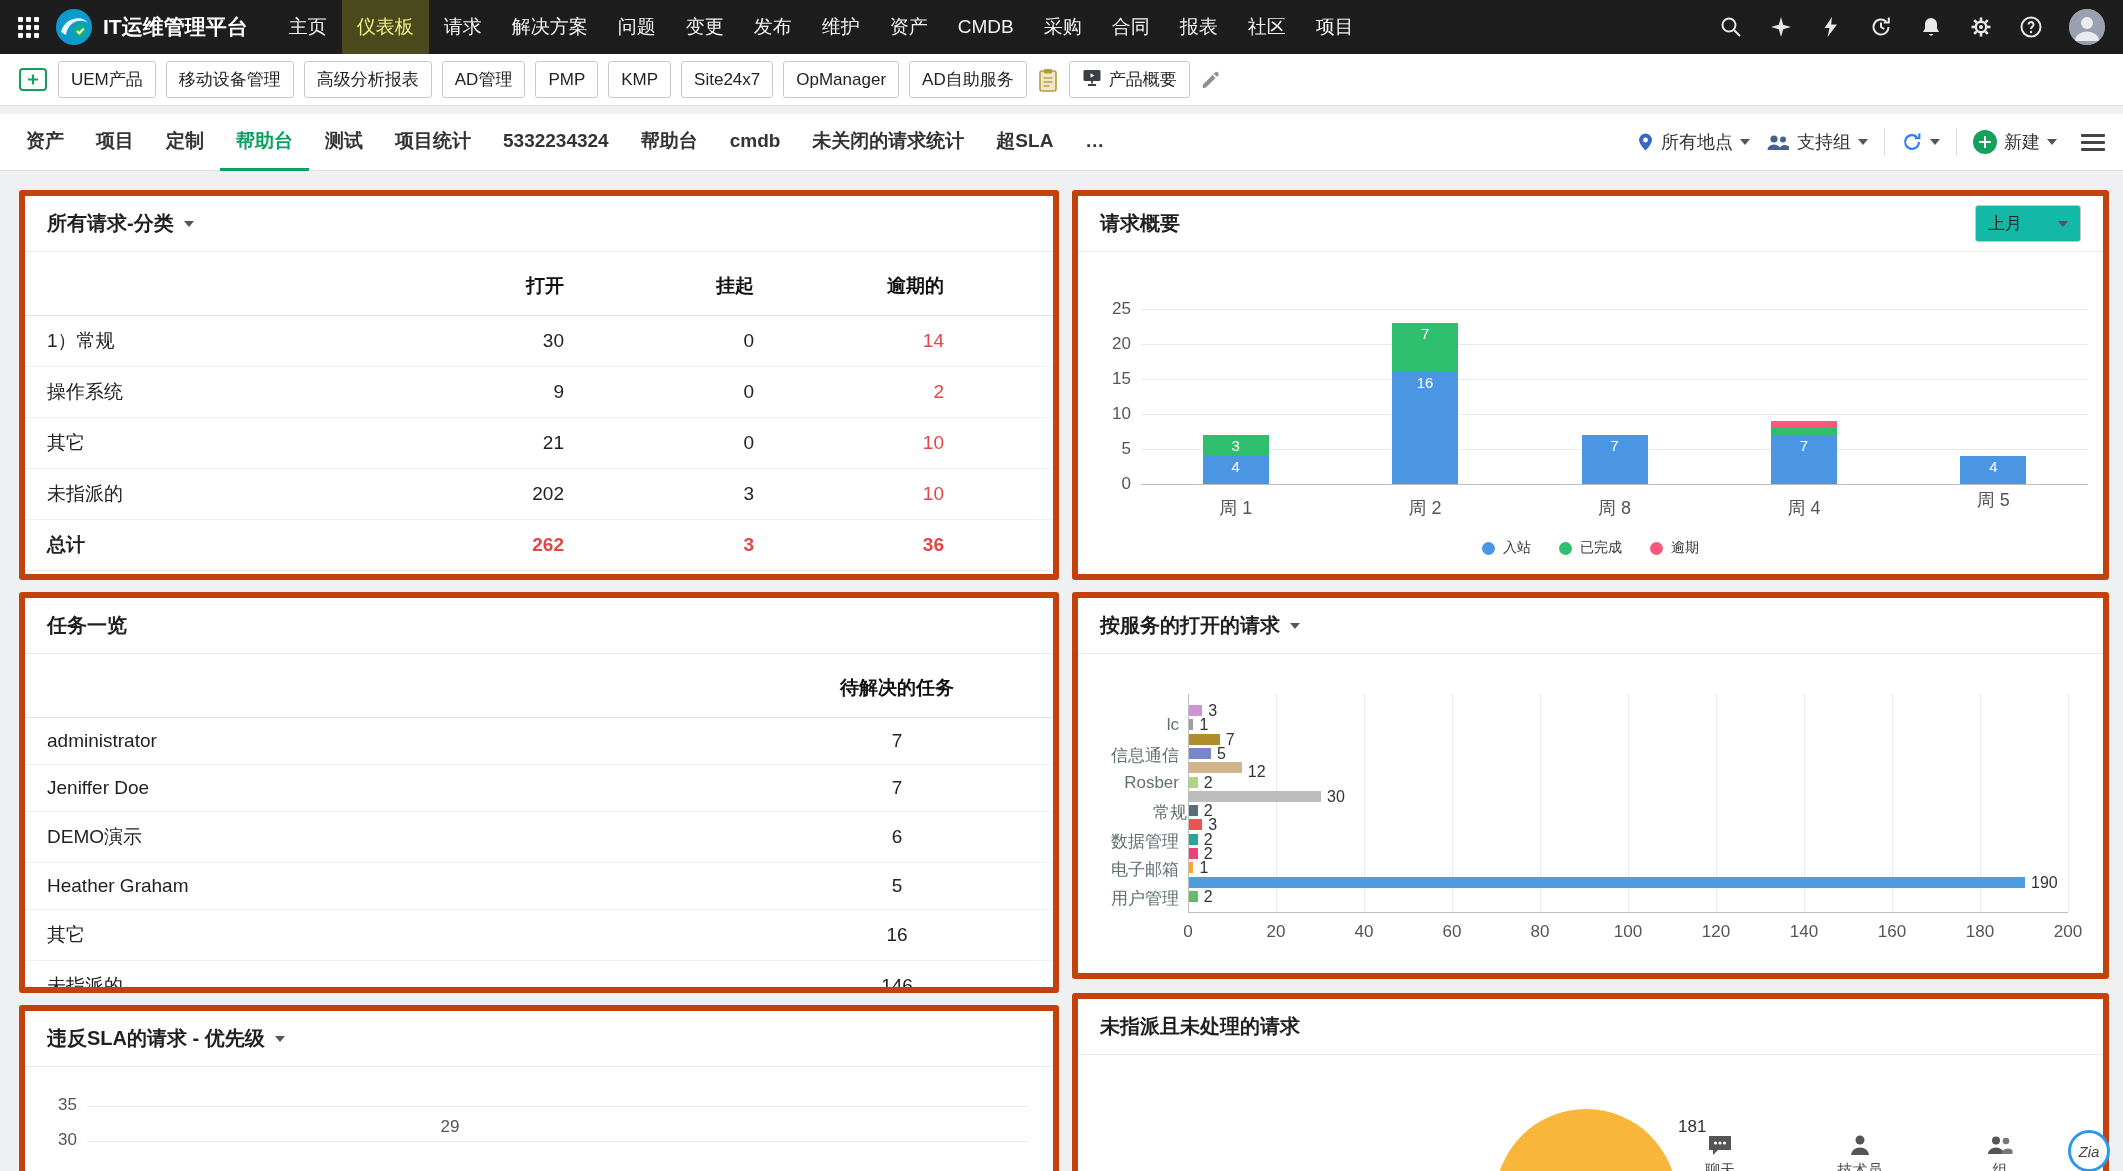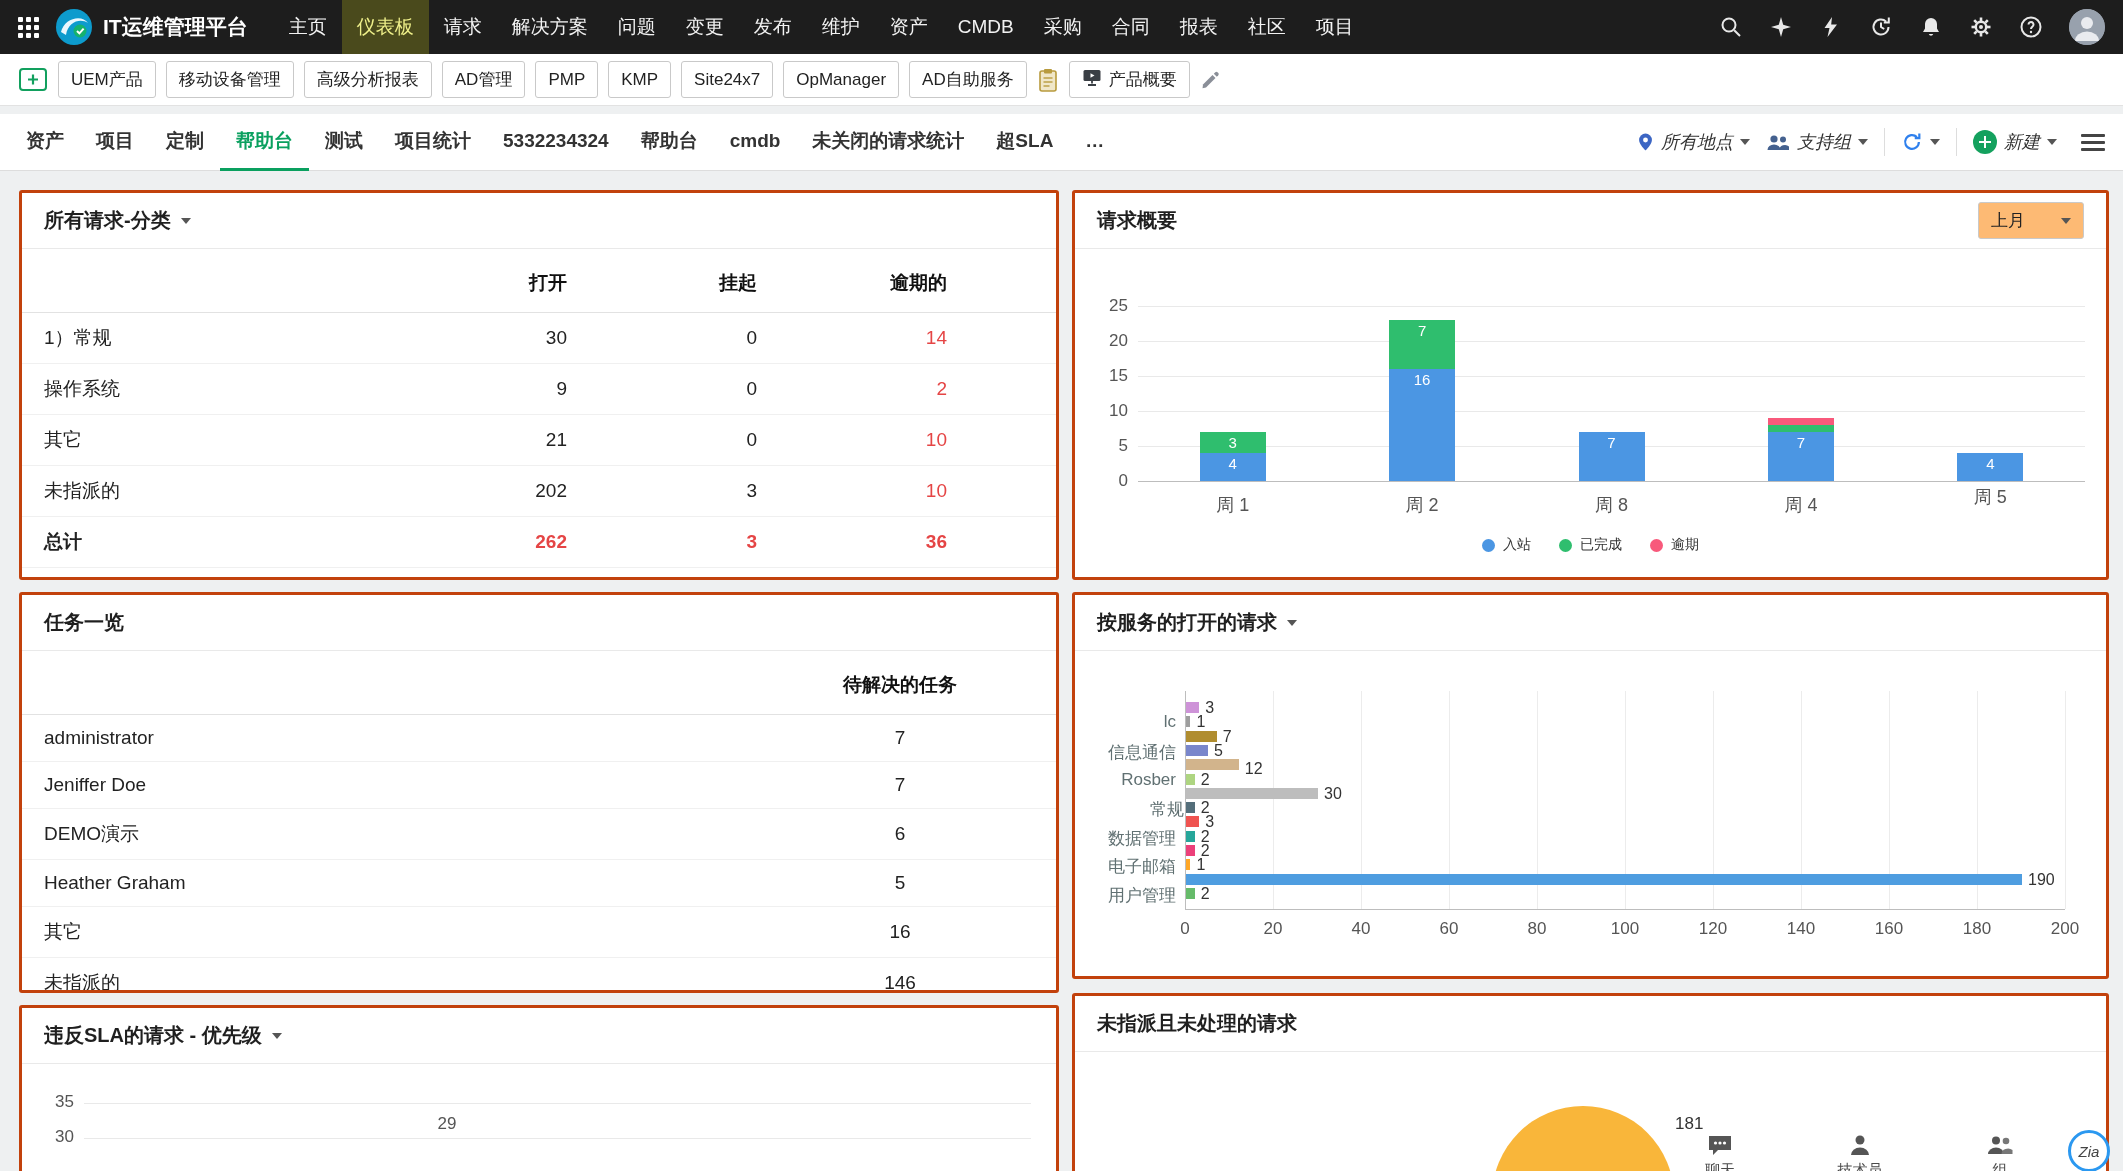--- a/index.html
+++ b/index.html
@@ -30,33 +30,33 @@
   .chip-icon { display: flex; align-items: center; gap: 7px; }
   .icon-plain { border: none; background: none; cursor: pointer; display: flex; align-items: center; }
   .bar-gap { height: 8px; background: #eef0f1; }
 
   
   .tabbar { height: 57px; background: #fff; border-bottom: 1px solid #ddd; display: flex; align-items: center; padding: 0 10px; }
   .dtabs { display: flex; height: 57px; }
   .dtab { padding: 0 16px; line-height: 54px; font-size: 19px; font-weight: 700; color: #333; cursor: pointer; border-bottom: 3px solid transparent; white-space: nowrap; }
   .dtab.active { color: #0aa05f; border-bottom-color: #0aa05f; }
   .tab-right { margin-left: auto; display: flex; align-items: center; gap: 16px; padding-right: 8px; }
-  .tr-group { display: flex; align-items: center; gap: 7px; cursor: pointer; font-size: 18px; color: #333; white-space: nowrap; font-style: italic; }
+  .tr-group { display: flex; align-items: center; gap: 7px; cursor: pointer; font-size: 18px; color: #333; white-space: nowrap; }
   .caret { width: 0; height: 0; border-left: 5px solid transparent; border-right: 5px solid transparent; border-top: 6px solid #555; display: inline-block; }
   .vdiv { width: 1px; height: 28px; background: #ddd; }
   .plus-dot { width: 24px; height: 24px; border-radius: 50%; background: #14a15e; position: relative; }
   .plus-dot::before, .plus-dot::after { content: ""; position: absolute; background: #fff; }
   .plus-dot::before { left: 11px; top: 6px; width: 2px; height: 12px; }
   .plus-dot::after { left: 6px; top: 11px; width: 12px; height: 2px; }
   .hamburger { width: 24px; height: 17px; display: flex; flex-direction: column; justify-content: space-between; cursor: pointer; margin-left: 8px; }
   .hamburger i { height: 3px; background: #444; border-radius: 1px; }
 
   
   .content { position: relative; height: 1000px; overflow: hidden; }
-  .card { position: absolute; background: #fff; border: 3px solid #c2410c; border-radius: 3px; overflow: hidden; }
+  .card { position: absolute; background: #fff; border: 6px solid #c2410c; border-radius: 3px; overflow: hidden; }
   #card-requests  { left: 19px;  top: 19px;  width: 1040px; height: 390px; }
   #card-overview  { left: 1072px; top: 19px;  width: 1037px; height: 390px; }
   #card-tasks     { left: 19px;  top: 421px; width: 1040px; height: 401px; }
   #card-services  { left: 1072px; top: 421px; width: 1037px; height: 387px; }
   #card-sla       { left: 19px;  top: 834px; width: 1040px; height: 345px; }
   #card-unassigned{ left: 1072px; top: 822px; width: 1037px; height: 357px; }
   .card-hd { height: 56px; border-bottom: 1px solid #e9e9e9; display: flex; align-items: center; padding: 0 22px; }
   .card-title { font-size: 20px; font-weight: 700; color: #1f1f1f; }
   .hd-caret { margin-left: 10px; border-top-color: #555; cursor: pointer; }
 
@@ -361,21 +361,21 @@
               <td></td>
             </tr>
           </tbody>
       </table>
       <span class="view-all">查看全部</span>
     </section>
 
     <section class="card" id="card-overview">
       <div class="card-hd" style="justify-content:space-between;">
         <span class="card-title">请求概要</span>
-        <button class="chip chip-icon" style="background:#fdba74;gap:36px;">
+        <button class="chip chip-icon" style="background:#14b8a6;gap:36px;">
           <span>上月</span>
           <span class="caret"></span>
         </button>
       </div>
       <div class="chart" id="req-chart">
           <div class="grid-h axis" style="left: 63px; width: 947px; top: 232px;"></div>
           <div class="ytick" style="left: 13px; top: 222px;">0</div>
           <div class="grid-h" style="left: 63px; width: 947px; top: 197px;"></div>
           <div class="ytick" style="left: 13px; top: 187px;">5</div>
           <div class="grid-h" style="left: 63px; width: 947px; top: 162px;"></div>

